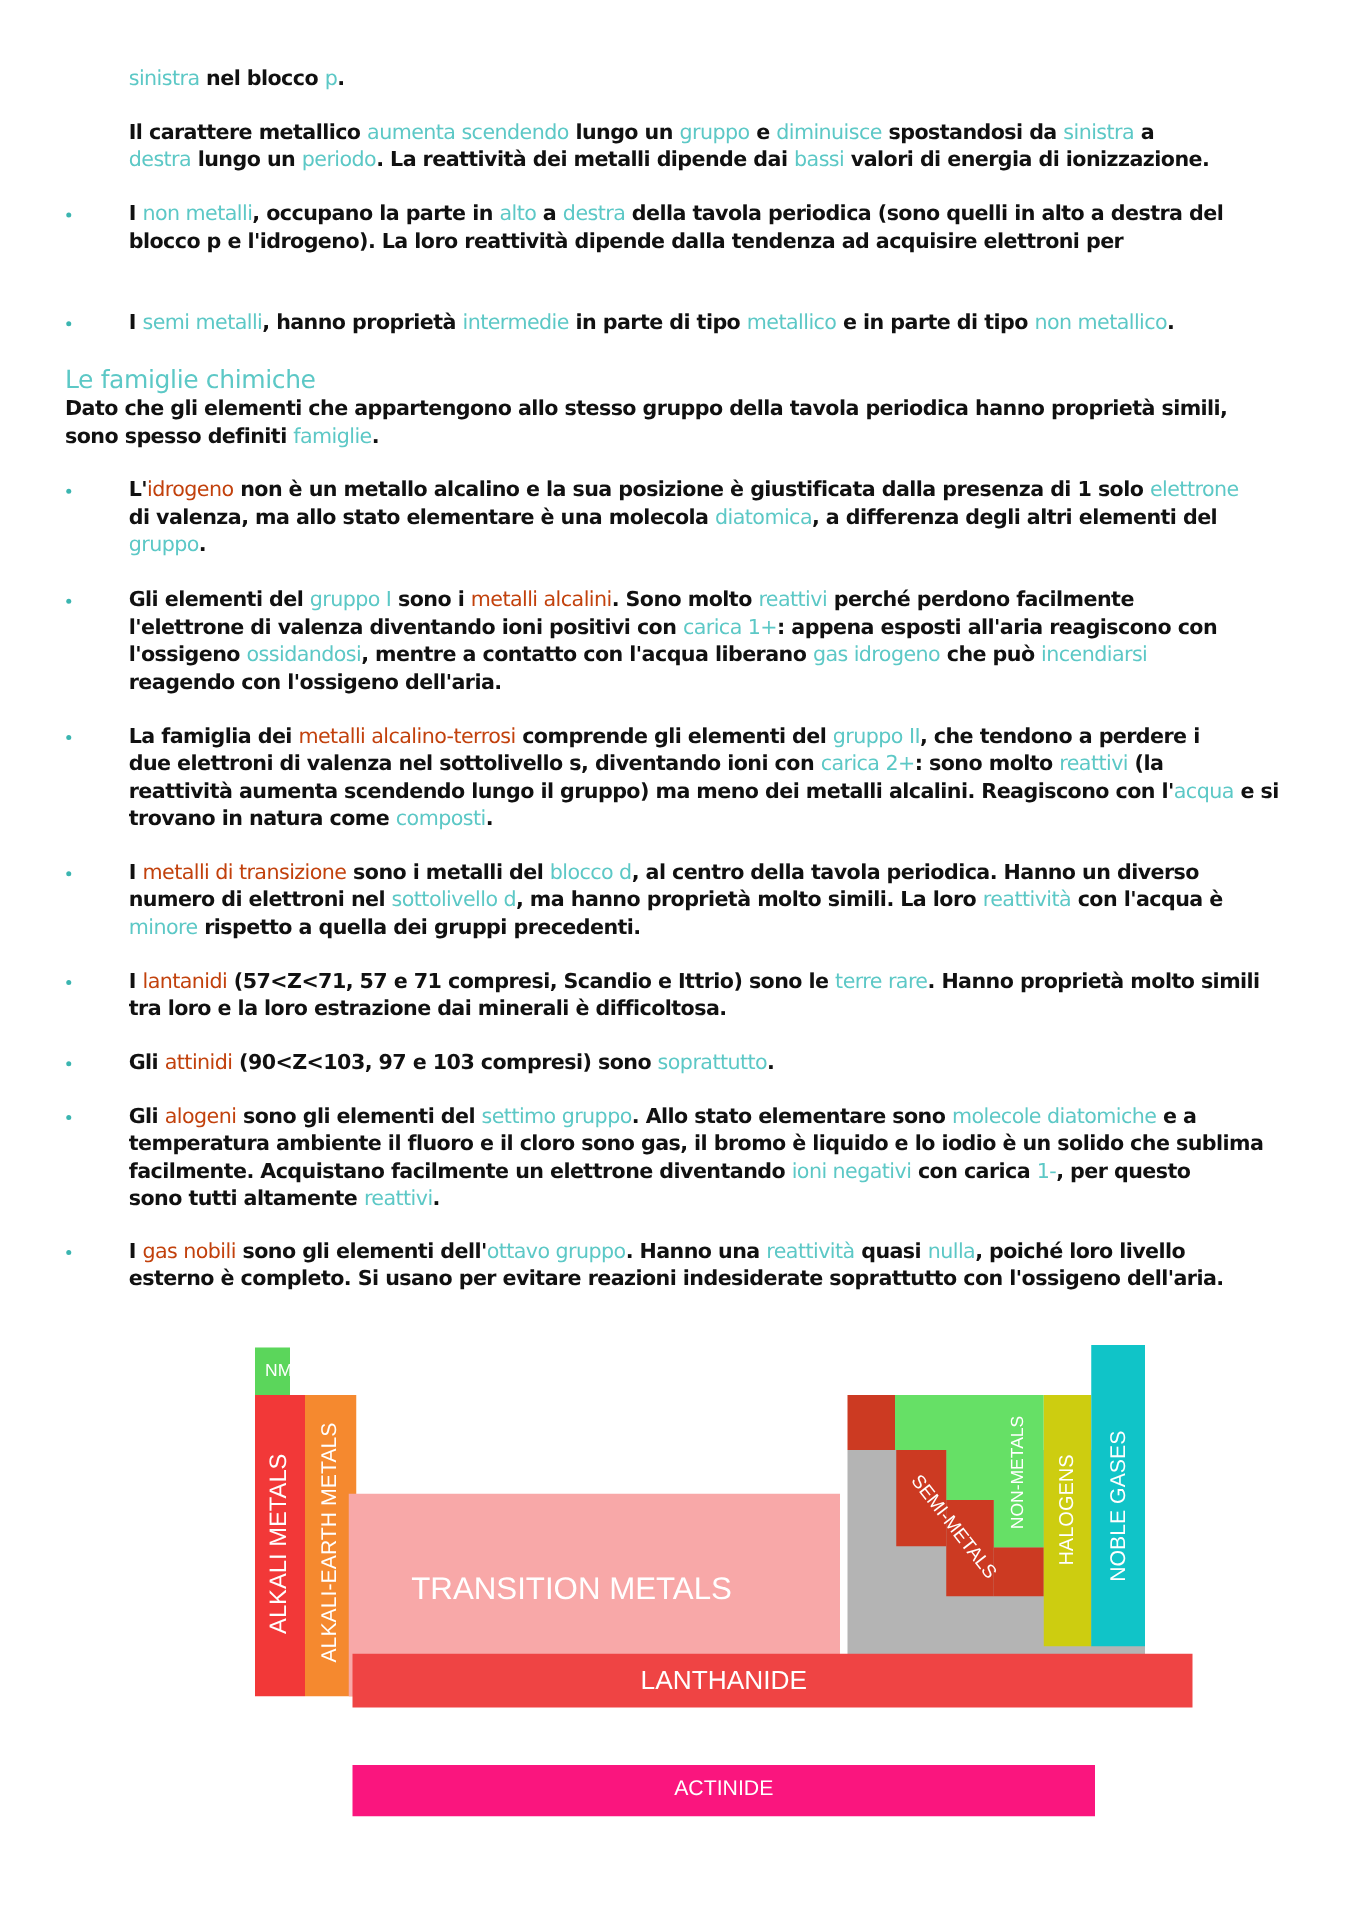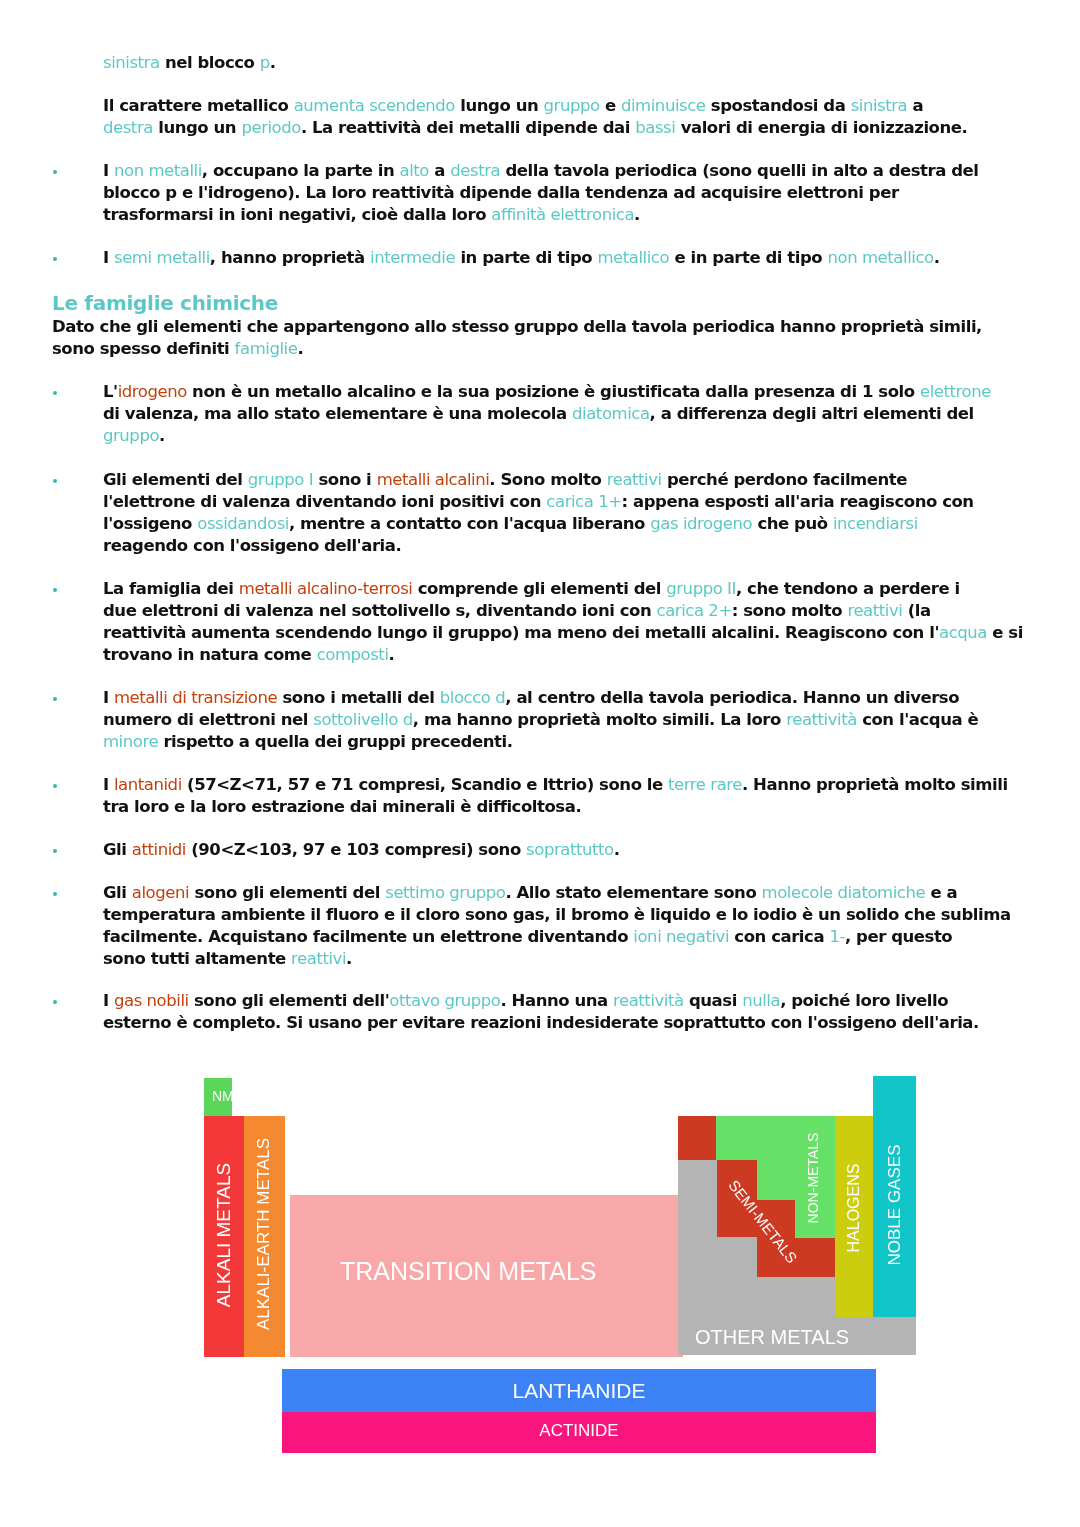--- a/index.html
+++ b/index.html
@@ -6,21 +6,21 @@
   body { width: 1080px; height: 1527px; position: relative; overflow: hidden;
          font-family: "DejaVu Sans", sans-serif; color: #111; }
   .page { position: absolute; left: 0; top: 0; width: 1080px; height: 1527px; }
   .line { position: absolute; font-size: 16.5px; font-weight: bold; white-space: nowrap;
           letter-spacing: -0.45px; line-height: 22px; }
   .t { color: #5cc8c6; font-weight: normal; }
   .p { color: #c2410c; font-weight: normal; }
   .bullet { position: absolute; left: 53px; width: 4px; height: 4px; border-radius: 50%;
             background: #3bb5b0; }
   .heading { position: absolute; left: 52px; top: 291px; font-size: 20px; color: #5cc8c6;
-             font-weight: bold; letter-spacing: -0.3px; }
+             font-weight: normal; letter-spacing: -0.3px; }
   .blk { position: absolute; }
   .lbl { position: absolute; color: #fff; font-family: "Liberation Sans", sans-serif;
          white-space: nowrap; }
   .vert { transform: rotate(-90deg); transform-origin: center center; }
 </style>
 </head>
 <body>
 
 <div class="page">
 
@@ -32,23 +32,20 @@
   </div>
   <div class="line" style="left:103px;top:117px">
     <span class="t">destra</span><span> lungo un </span><span class="t">periodo</span><span>. La reattività dei metalli dipende dai </span><span class="t">bassi</span><span> valori di energia di ionizzazione.</span>
   </div>
 
   <span class="bullet" style="top:170px"></span>
   <div class="line" style="left:103px;top:160px">
     <span>I </span><span class="t">non metalli</span><span>, occupano la parte in </span><span class="t">alto</span><span> a </span><span class="t">destra</span><span> della tavola periodica (sono quelli in alto a destra del</span>
   </div>
   <div class="line" style="left:103px;top:182px">blocco p e l'idrogeno). La loro reattività dipende dalla tendenza ad acquisire elettroni per</div>
-  <div class="line" style="left:103px;top:204px">
-    <span>trasformarsi in ioni negativi, cioè dalla loro </span><span class="t">affinità elettronica</span><span>.</span>
-  </div>
 
   <span class="bullet" style="top:257px"></span>
   <div class="line" style="left:103px;top:247px">
     <span>I </span><span class="t">semi metalli</span><span>, hanno proprietà </span><span class="t">intermedie</span><span> in parte di tipo </span><span class="t">metallico</span><span> e in parte di tipo </span><span class="t">non metallico</span><span>.</span>
   </div>
 
   <div class="heading">Le famiglie chimiche</div>
   <div class="line" style="left:52px;top:316px">Dato che gli elementi che appartengono allo stesso gruppo della tavola periodica hanno proprietà simili,</div>
   <div class="line" style="left:52px;top:338px">
     <span>sono spesso definiti </span><span class="t">famiglie</span><span>.</span>
@@ -138,21 +135,21 @@
     </div>
 
     <div class="blk" style="left:204px;top:1116px;width:40px;height:241px;background:#f23838">
       <span class="lbl vert" style="left:-100px;top:108px;width:240px;text-align:center;font-size:19px">ALKALI METALS</span>
     </div>
 
     <div class="blk" style="left:244px;top:1116px;width:41px;height:241px;background:#f5892f">
       <span class="lbl vert" style="left:-100px;top:108px;width:240px;text-align:center;font-size:17px">ALKALI-EARTH METALS</span>
     </div>
 
-    <div class="blk" style="left:290px;top:1195px;width:393px;height:162px;background:#f8a8a8">
+    <div class="blk" style="left:279px;top:1195px;width:393px;height:162px;background:#f8a8a8">
       <span class="lbl" style="left:50px;top:62px;font-size:25px">TRANSITION METALS</span>
     </div>
 
     <div class="blk" style="left:678px;top:1160px;width:238px;height:195px;background:#b4b4b4">
       <span class="lbl" style="left:17px;top:166px;font-size:20px">OTHER METALS</span>
     </div>
 
     <div class="blk" style="left:678px;top:1116px;width:38px;height:44px;background:#cc3a22"></div>
 
     <div class="blk" style="left:716px;top:1116px;width:119px;height:44px;background:#66e066"></div>
@@ -166,21 +163,21 @@
     <span class="lbl vert" style="left:753px;top:1170px;width:120px;text-align:center;font-size:14px">NON-METALS</span>
 
     <div class="blk" style="left:835px;top:1116px;width:38px;height:201px;background:#cdcd10">
       <span class="lbl vert" style="left:-41px;top:83px;width:120px;text-align:center;font-size:16px">HALOGENS</span>
     </div>
 
     <div class="blk" style="left:873px;top:1076px;width:43px;height:241px;background:#10c4c8">
       <span class="lbl vert" style="left:-48px;top:119px;width:140px;text-align:center;font-size:17px">NOBLE GASES</span>
     </div>
 
-    <div class="blk" style="left:282px;top:1369px;width:594px;height:43px;background:#3b82f6">
+    <div class="blk" style="left:282px;top:1323px;width:672px;height:43px;background:#ef4444">
       <span class="lbl" style="left:0;width:594px;text-align:center;top:10px;font-size:21px">LANTHANIDE</span>
     </div>
 
     <div class="blk" style="left:282px;top:1412px;width:594px;height:41px;background:#fa157e">
       <span class="lbl" style="left:0;width:594px;text-align:center;top:9px;font-size:17px">ACTINIDE</span>
     </div>
   </div>
 </div>
 
 </body></html>

